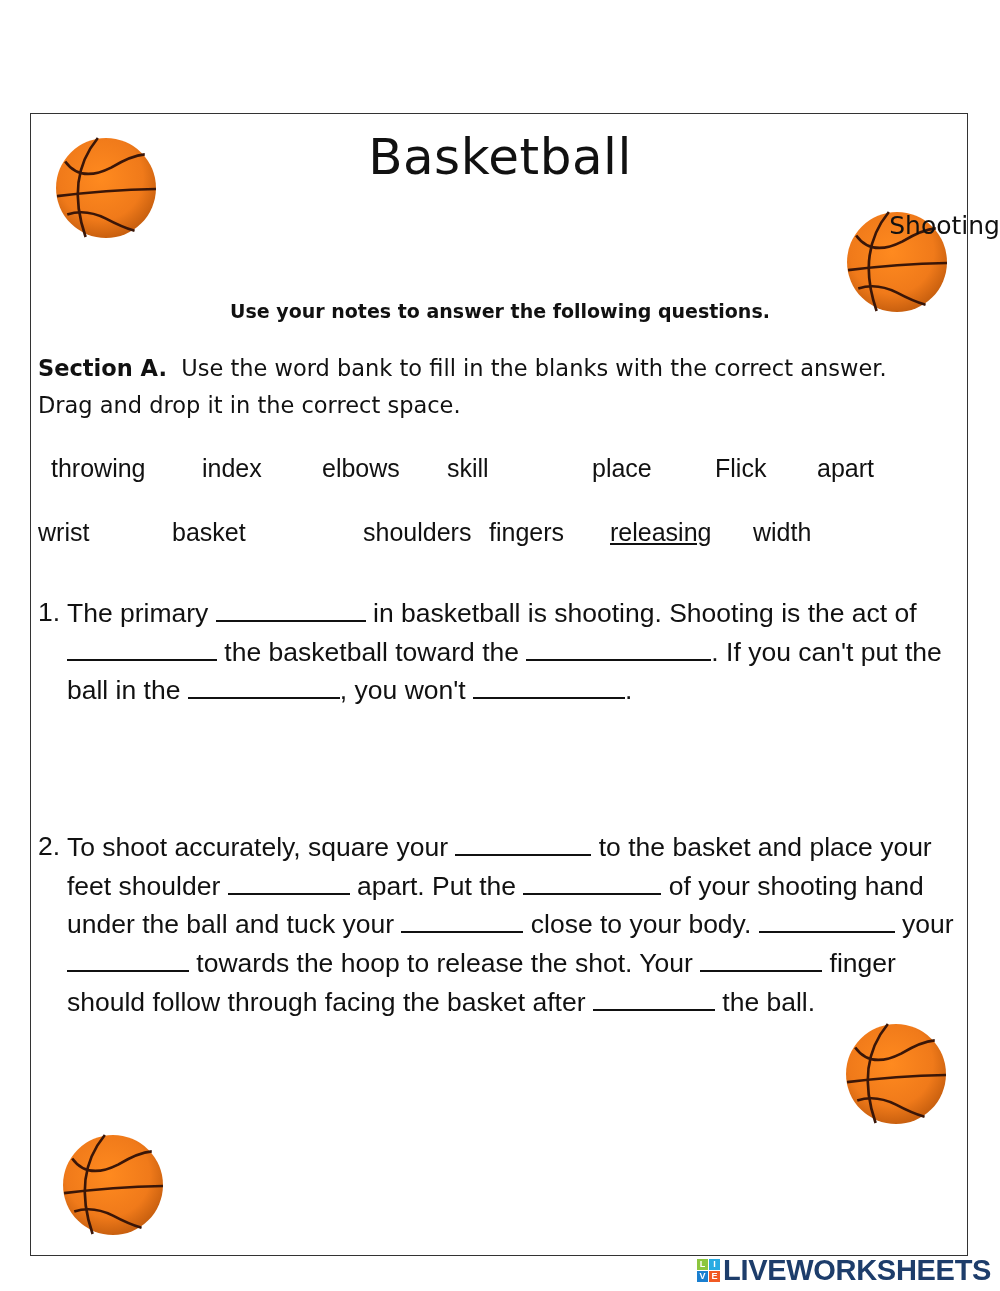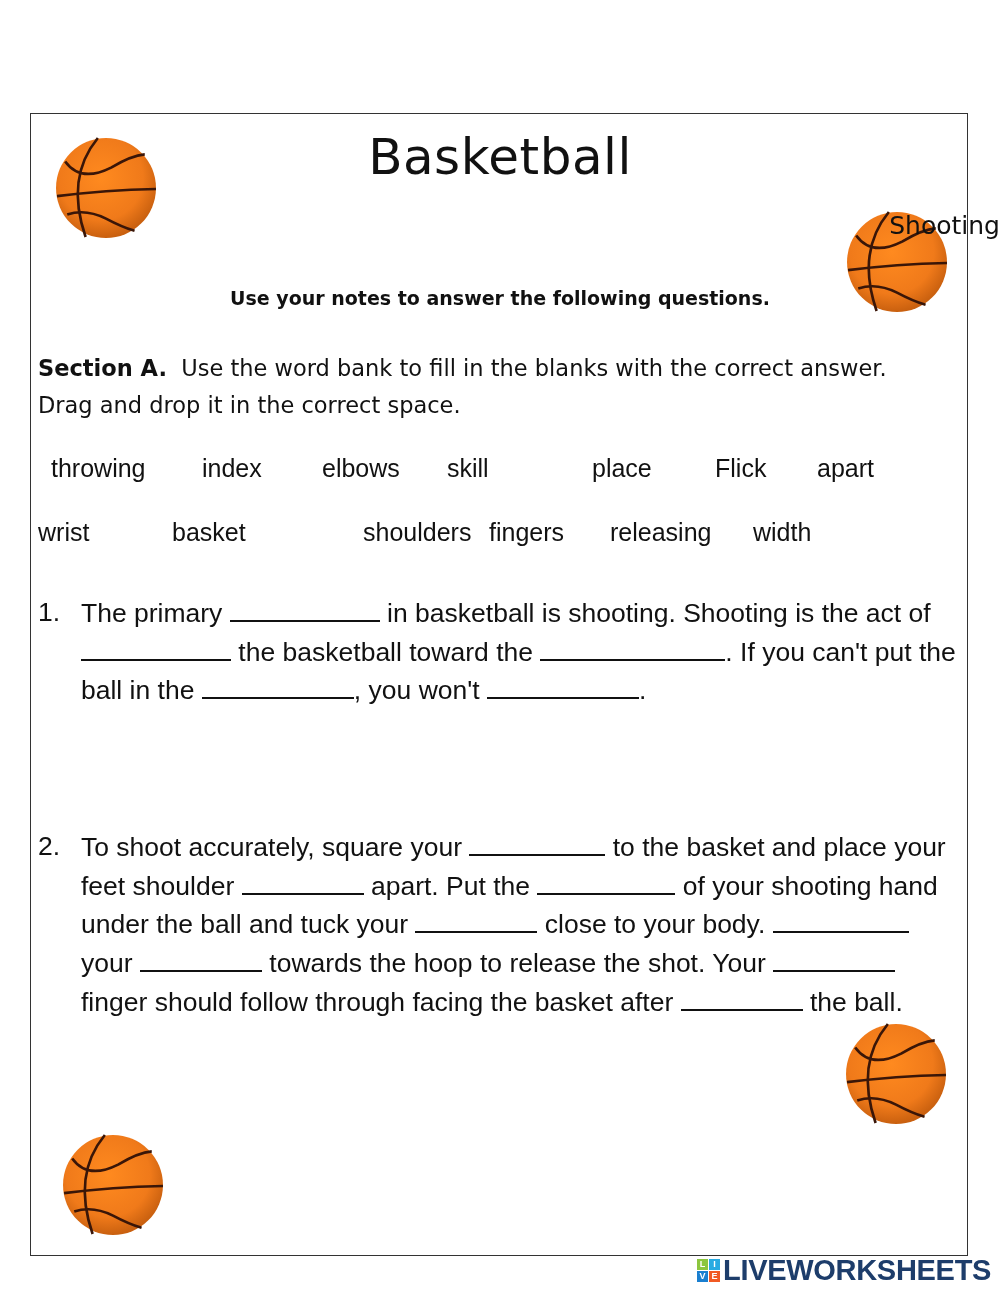--- a/index.html
+++ b/index.html
@@ -16,38 +16,38 @@
     .title {
       left: 0; width: 1000px; top: 128px; text-align: center;
       font-size: 50px; font-weight: normal; letter-spacing: 0.5px;
       font-family: "DejaVu Sans", sans-serif;
     }
     .subtitle {
       left: 0; width: 1000px; top: 211px; text-align: right;
       font-size: 25px; font-family: "DejaVu Sans", sans-serif;
     }
     .instructions {
-      left: 0; width: 1000px; top: 287px; text-align: center;
+      left: 0; width: 1000px; top: 300px; text-align: center;
       font-size: 19px; font-weight: bold; font-family: "DejaVu Sans", sans-serif;
     }
     .section {
       left: 38px; width: 900px; top: 350px;
       font-size: 22.5px; line-height: 37px; font-family: "DejaVu Sans", sans-serif;
     }
     .section b { font-weight: bold; }
     .word {
       font-family: "Liberation Sans", sans-serif; font-size: 25px;
       cursor: grab; white-space: nowrap;
     }
     .q {
       font-family: "Liberation Sans", sans-serif; font-size: 26.5px;
       line-height: 37.7px; left: 38px; width: 925px;
     }
     .q .num { position: absolute; left: 0; top: 0; }
-    .q .body { margin-left: 43px; }
+    .q .body { margin-left: 29px; }
     .blank {
       display: inline-block; border-bottom: 2px solid #111; height: 26px;
       vertical-align: baseline; cursor: pointer;
     }
     .ball { position: absolute; width: 102px; height: 102px; }
     .logo {
       position: absolute; left: 697px; top: 1255px; height: 30px;
       display: flex; align-items: center;
     }
     .logo-grid {
@@ -119,21 +119,21 @@
   <span class="abs word" style="left:322px; top:454px;">elbows</span>
   <span class="abs word" style="left:447px; top:454px;">skill</span>
   <span class="abs word" style="left:592px; top:454px;">place</span>
   <span class="abs word" style="left:715px; top:454px;">Flick</span>
   <span class="abs word" style="left:817px; top:454px;">apart</span>
 
   <span class="abs word" style="left:38px; top:518px;">wrist</span>
   <span class="abs word" style="left:172px; top:518px;">basket</span>
   <span class="abs word" style="left:315px; top:518px;margin-left:48px;">shoulders</span>
   <span class="abs word" style="left:489px; top:518px;">fingers</span>
-  <span class="abs word" style="left:610px; top:518px;">releasing</span>
+  <span class="abs word" style="left:610px; top:518px;text-decoration:underline;">releasing</span>
   <span class="abs word" style="left:753px; top:518px;">width</span>
 </div>
 
 <div class="abs q" style="top:594px;">
   <span class="num">1.</span>
   <div class="body">
     <span>The primary </span><span class="blank" style="width:150px;"></span><span> in basketball is shooting. Shooting is the act of </span><span class="blank" style="width:150px;"></span><span> the basketball toward the </span><span class="blank" style="width:185px;"></span><span>. If you can't put the ball in the </span><span class="blank" style="width:152px;"></span><span>, you won't </span><span class="blank" style="width:152px;"></span><span>.</span>
   </div>
 </div>
 

